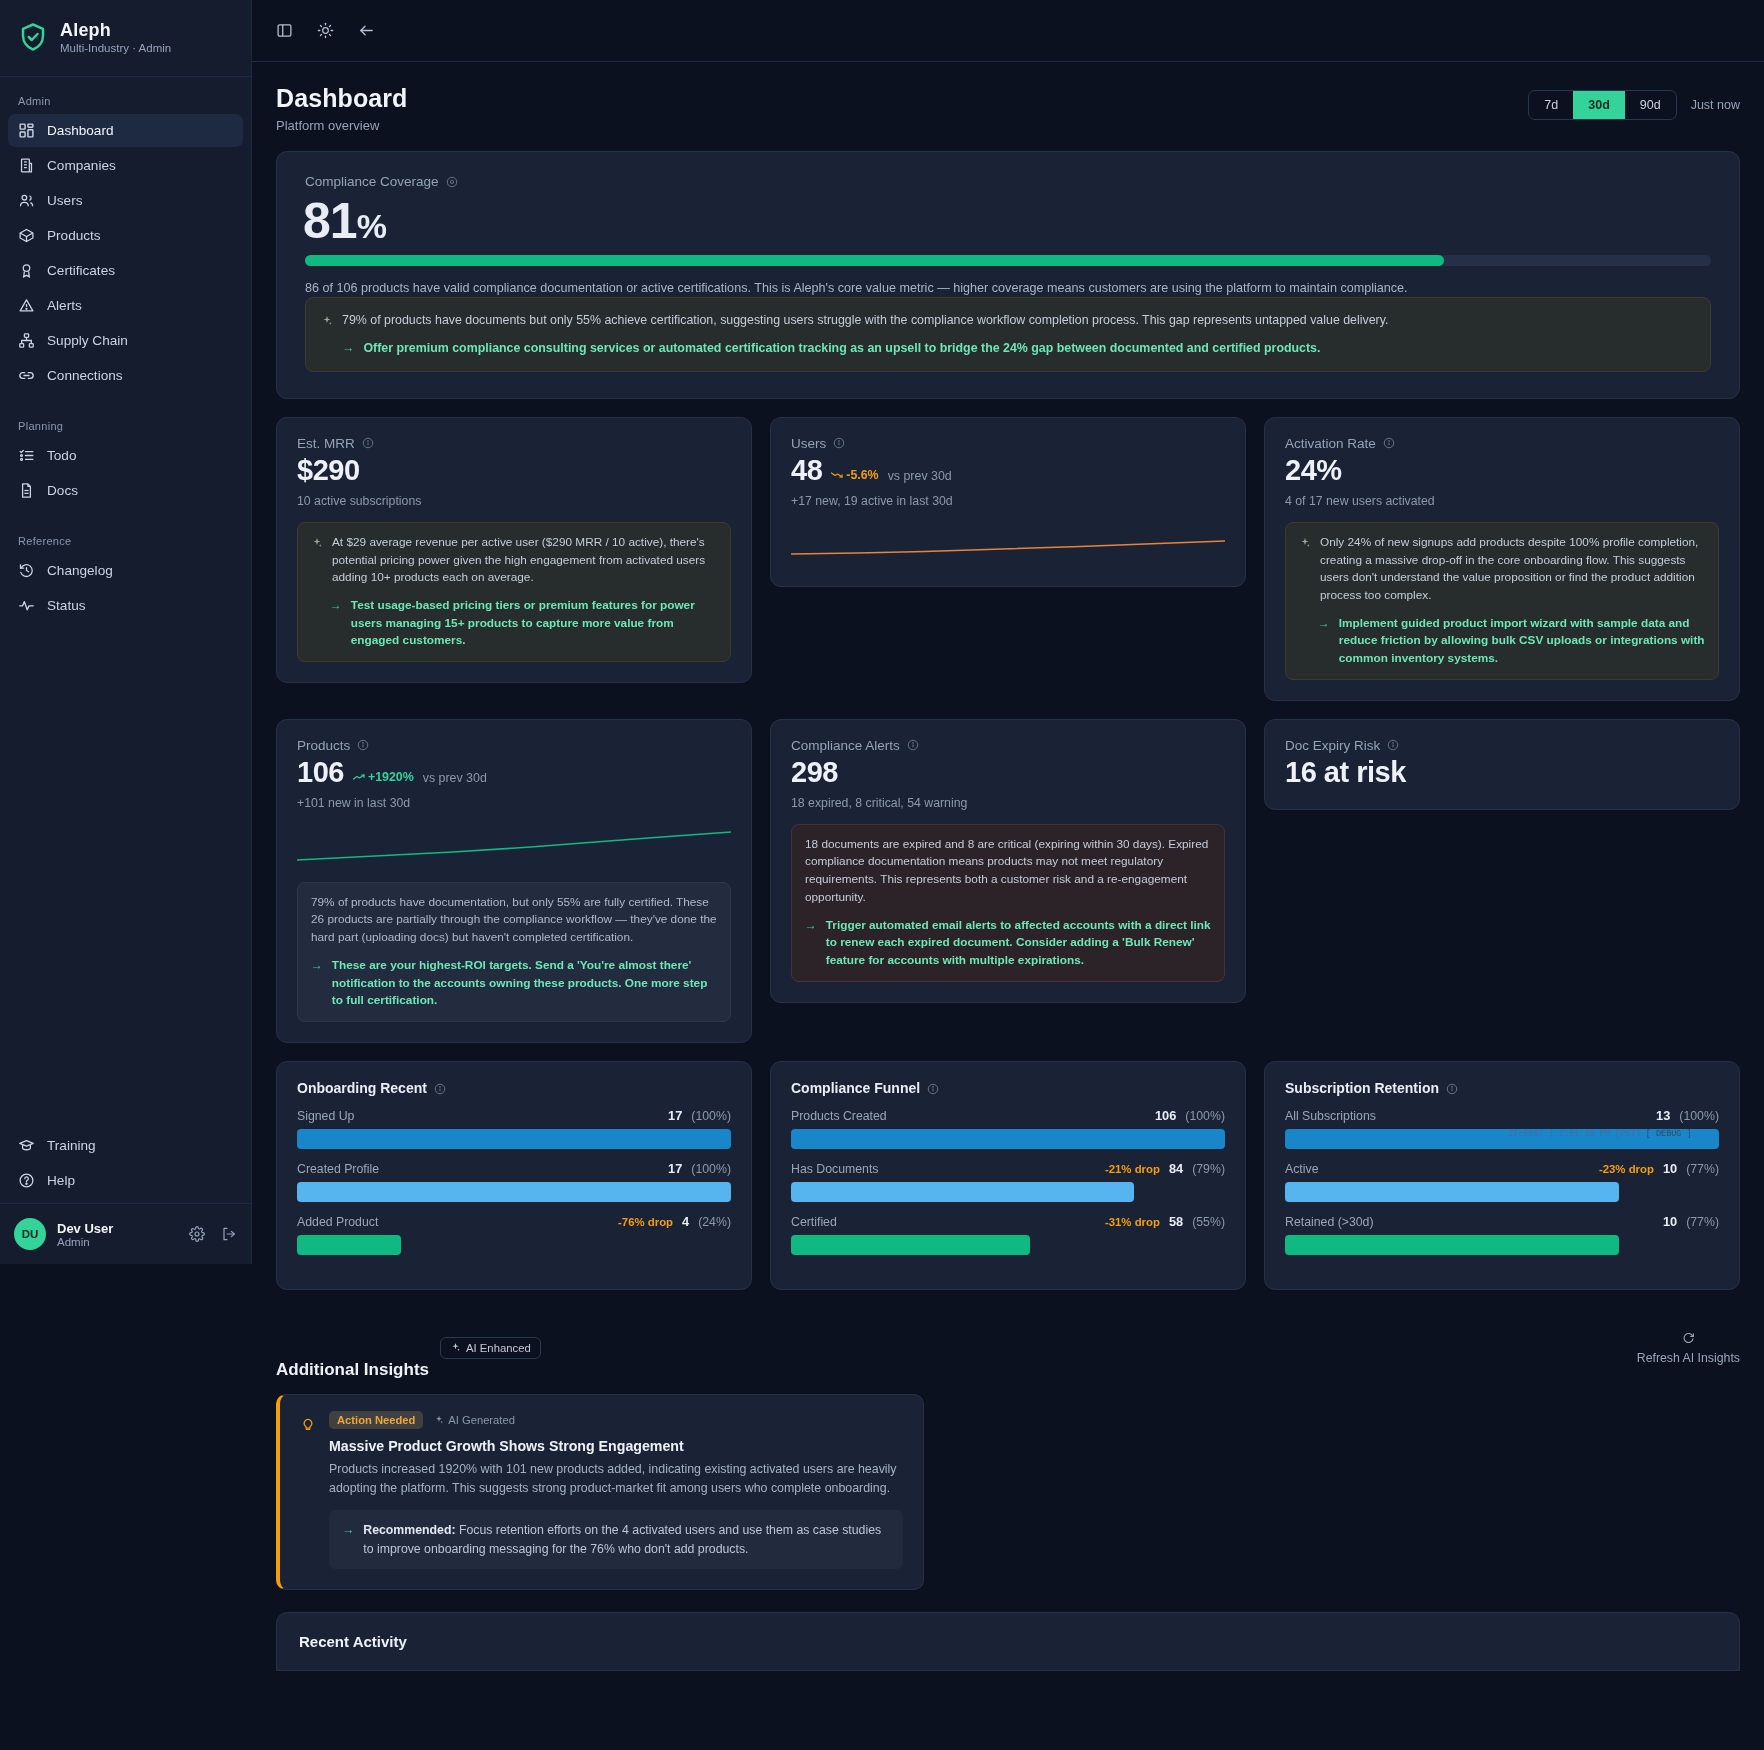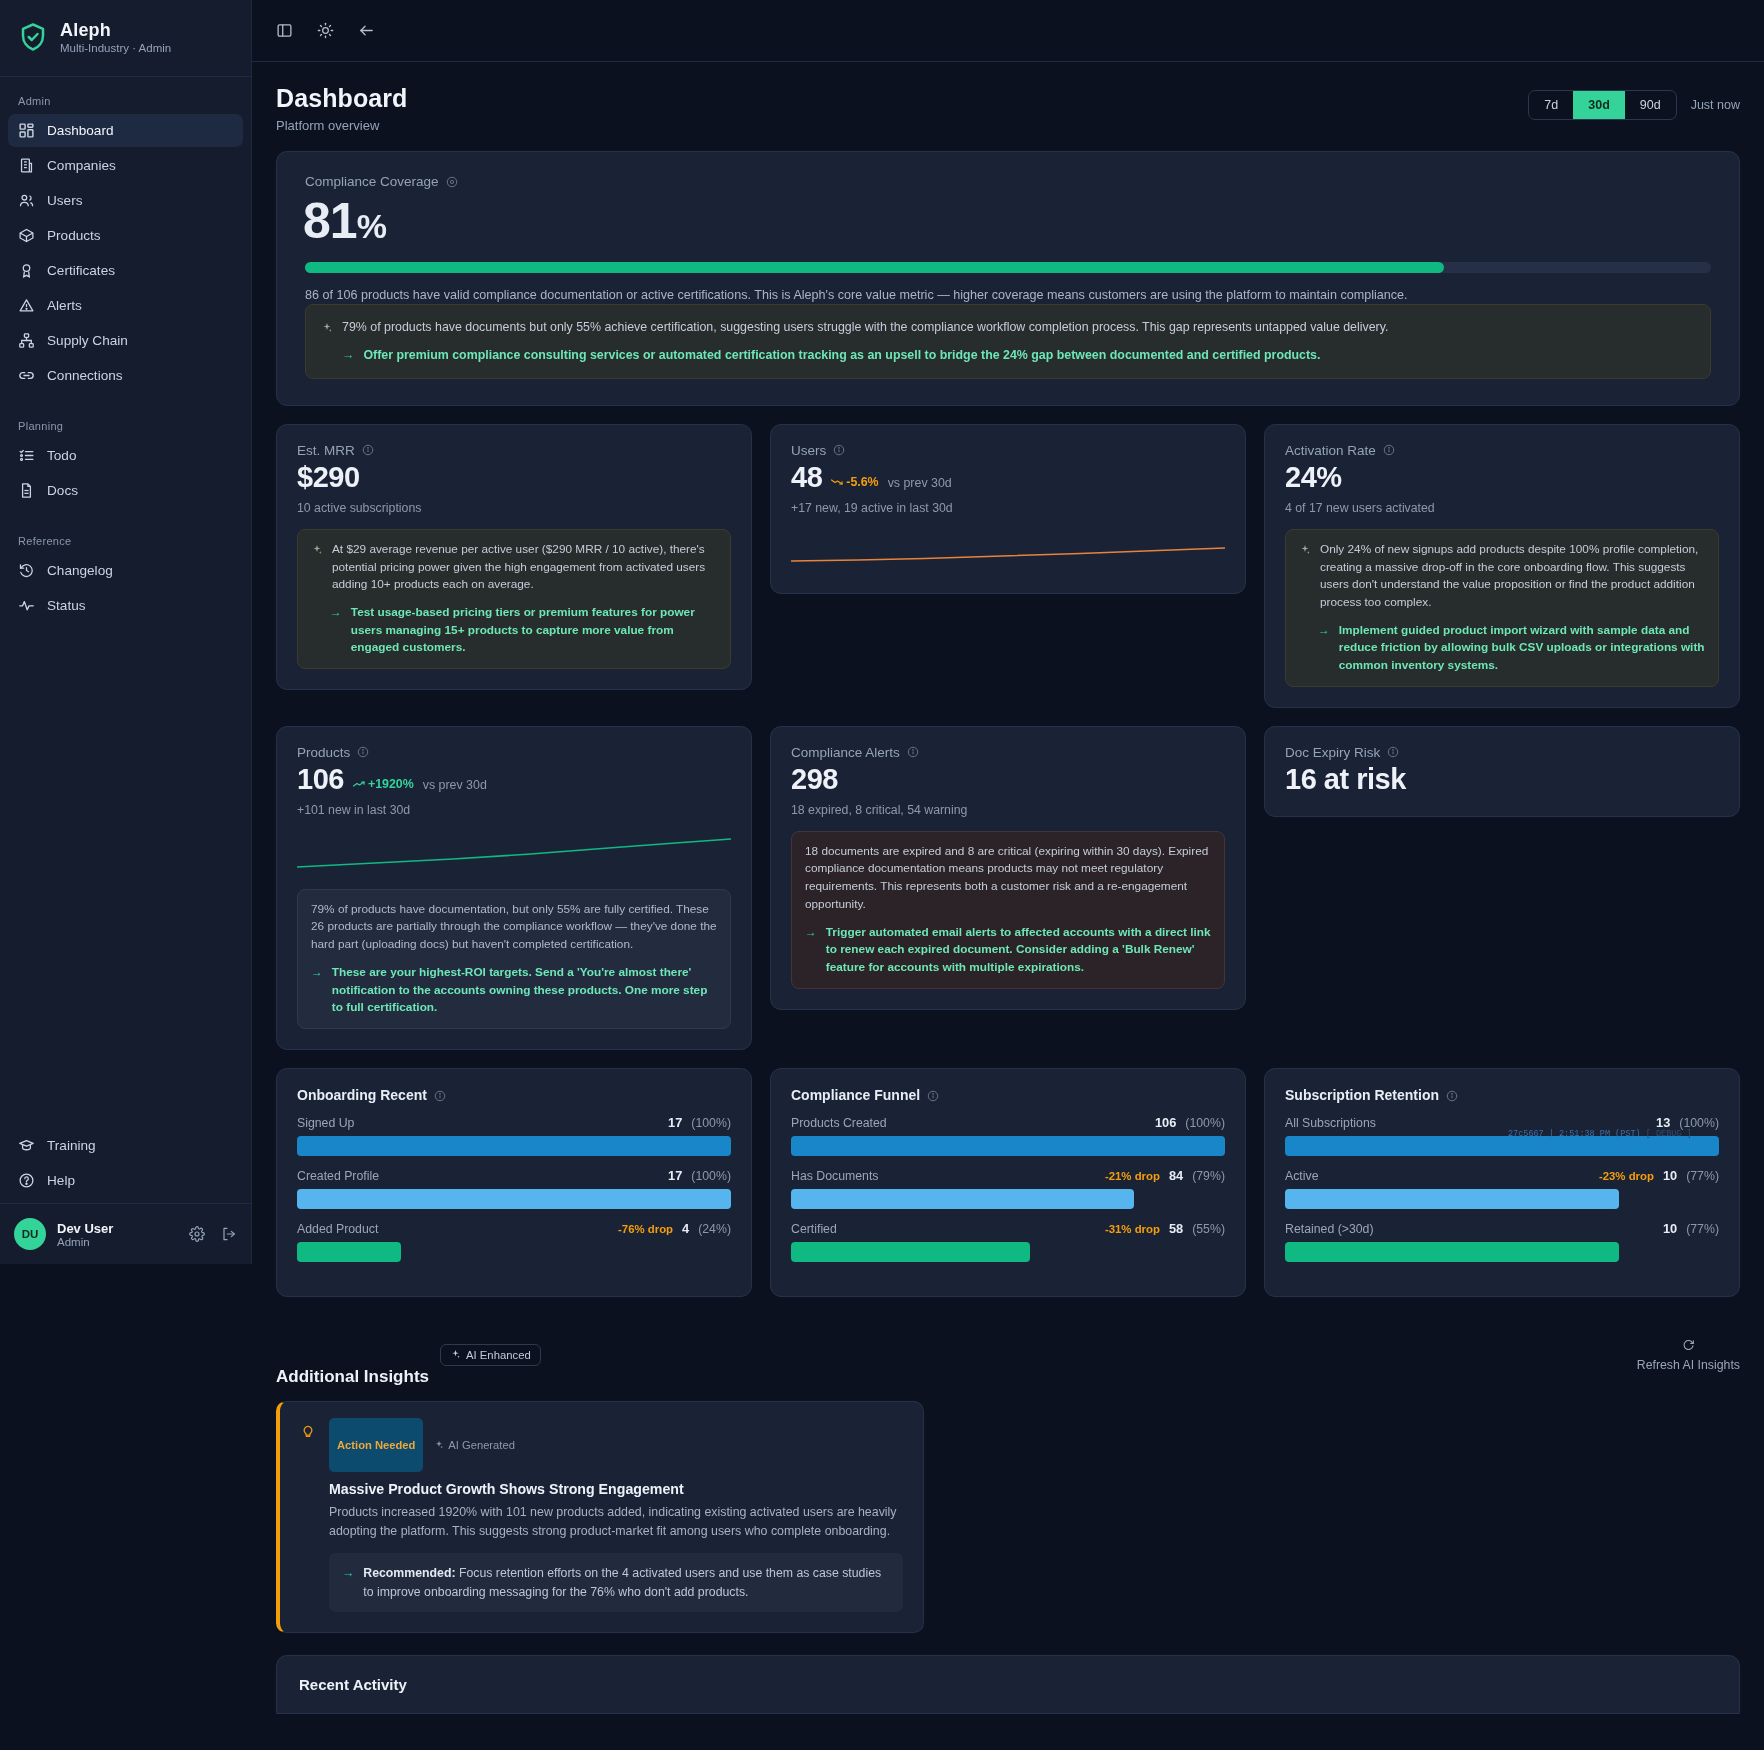--- a/index.html
+++ b/index.html
@@ -93,21 +93,21 @@
 
   
   .card {
     background: #1a2336;
     border: 1px solid #263149;
     border-radius: 11px;
   }
   .hero { margin-top: 18px; padding: 22px 28px 26px 28px; }
   .c-label { font-size: 13.5px; color: #94a3b8; display: flex; align-items: center; gap: 7px; }
   .info-ico { width: 12px; height: 12px; color: #64748b; flex: 0 0 12px; }
-  .hero-val { font-size: 50px; font-weight: bold; color: #e8edf5; line-height: 1.15; margin: 4px 0 11px -2px; letter-spacing: -1px; }
+  .hero-val { font-size: 50px; font-weight: bold; color: #e8edf5; line-height: 1.15; margin: 4px 0 4px -2px; letter-spacing: -1px; }
   .hero-val sup { font-size: 34px; vertical-align: baseline; }
   .bar-track { height: 11px; border-radius: 6px; background: #273consider; }
   .bar-track { background: #253048; }
   .bar-fill { height: 100%; border-radius: 6px; background: #10b981; }
   .hero-desc { font-size: 12.6px; color: #a9b5c6; margin-top: 13px; line-height: 1.45; }
 
   .ai-box {
     border-radius: 8px;
     background: #272c2c; border: 1px solid #3e3a2c;
     padding: 13px 15px;
@@ -169,22 +169,22 @@
   .insight {
     width: 648px;
     background: #1a2336; border: 1px solid #263149;
     border-left: 4px solid #f59e0b; border-radius: 10px;
     padding: 16px 20px 20px 20px;
     display: flex; gap: 13px;
   }
   .bulb { width: 16px; height: 16px; flex: 0 0 16px; color: #f59e0b; margin-top: 4px; }
   .ins-tags { display: flex; align-items: center; gap: 11px; }
   .tag-action {
-    background: #0c4a6e; color: #f0a73a; border-radius: 5px;
-    padding: 21px 8px; font-size: 11.2px; font-weight: bold;
+    background: #404040; color: #f0a73a; border-radius: 5px;
+    padding: 3px 8px; font-size: 11.2px; font-weight: bold;
   }
   .tag-gen { font-size: 11.2px; color: #8d99ab; display: flex; align-items: center; gap: 4px; }
   .ins-h { font-size: 14.2px; font-weight: bold; color: #eef2f8; margin-top: 9px; }
   .ins-p { font-size: 12.4px; color: #a6b2c4; line-height: 1.5; margin-top: 6px; }
   .ins-rec {
     margin-top: 13px; background: #222b3d; border-radius: 7px;
     padding: 11px 13px; display: flex; gap: 9px;
     font-size: 12.3px; color: #bcc6d4; line-height: 1.5;
   }
   .ins-rec b { color: #e3e9f2; }

